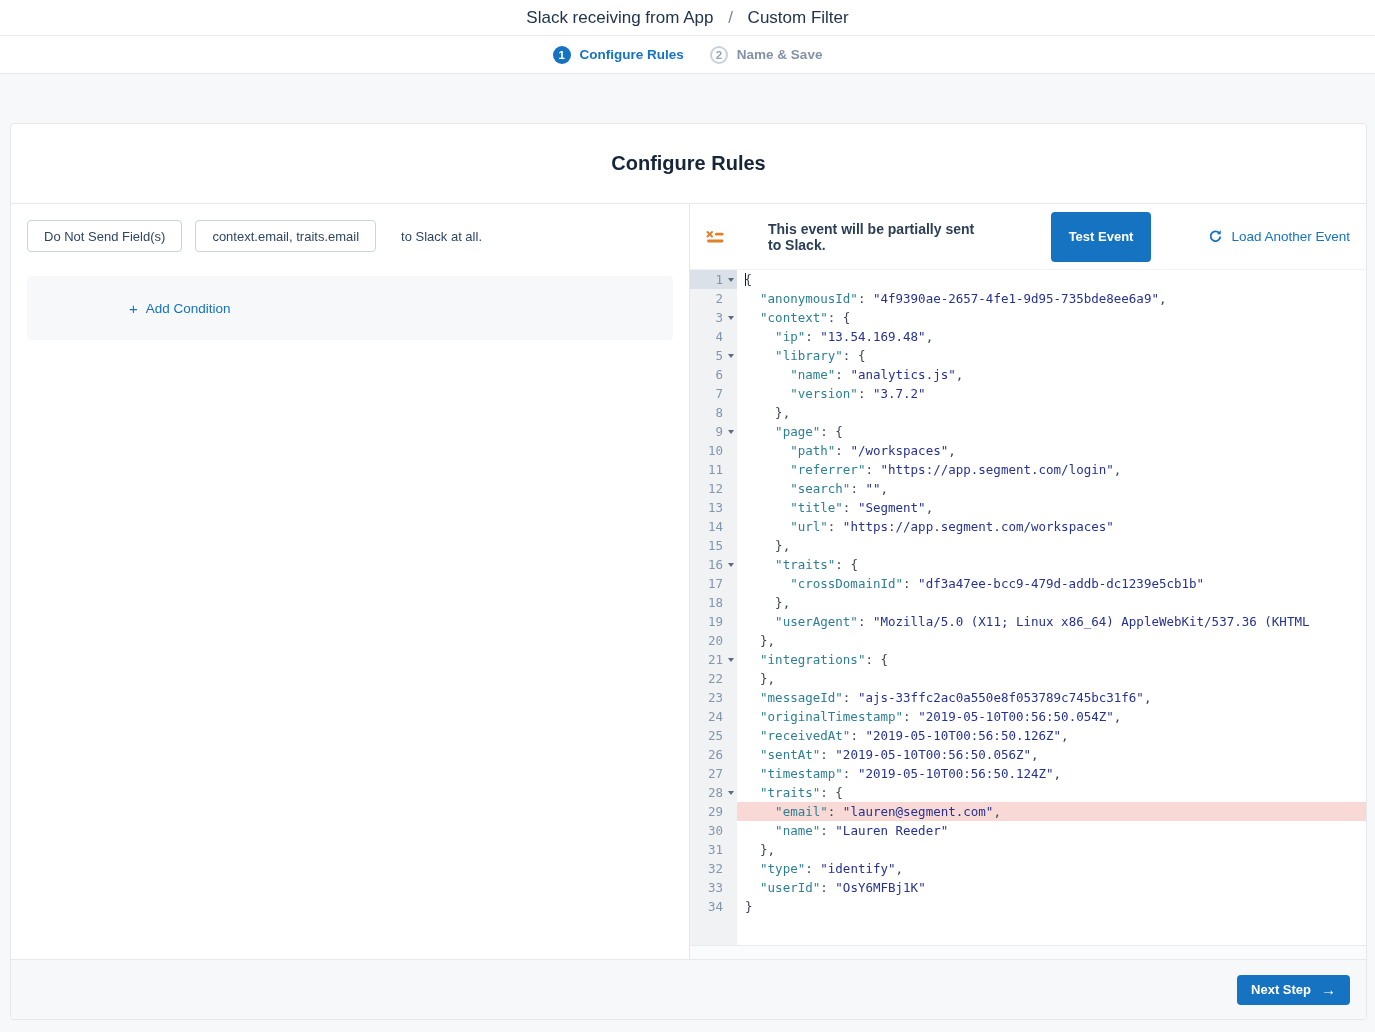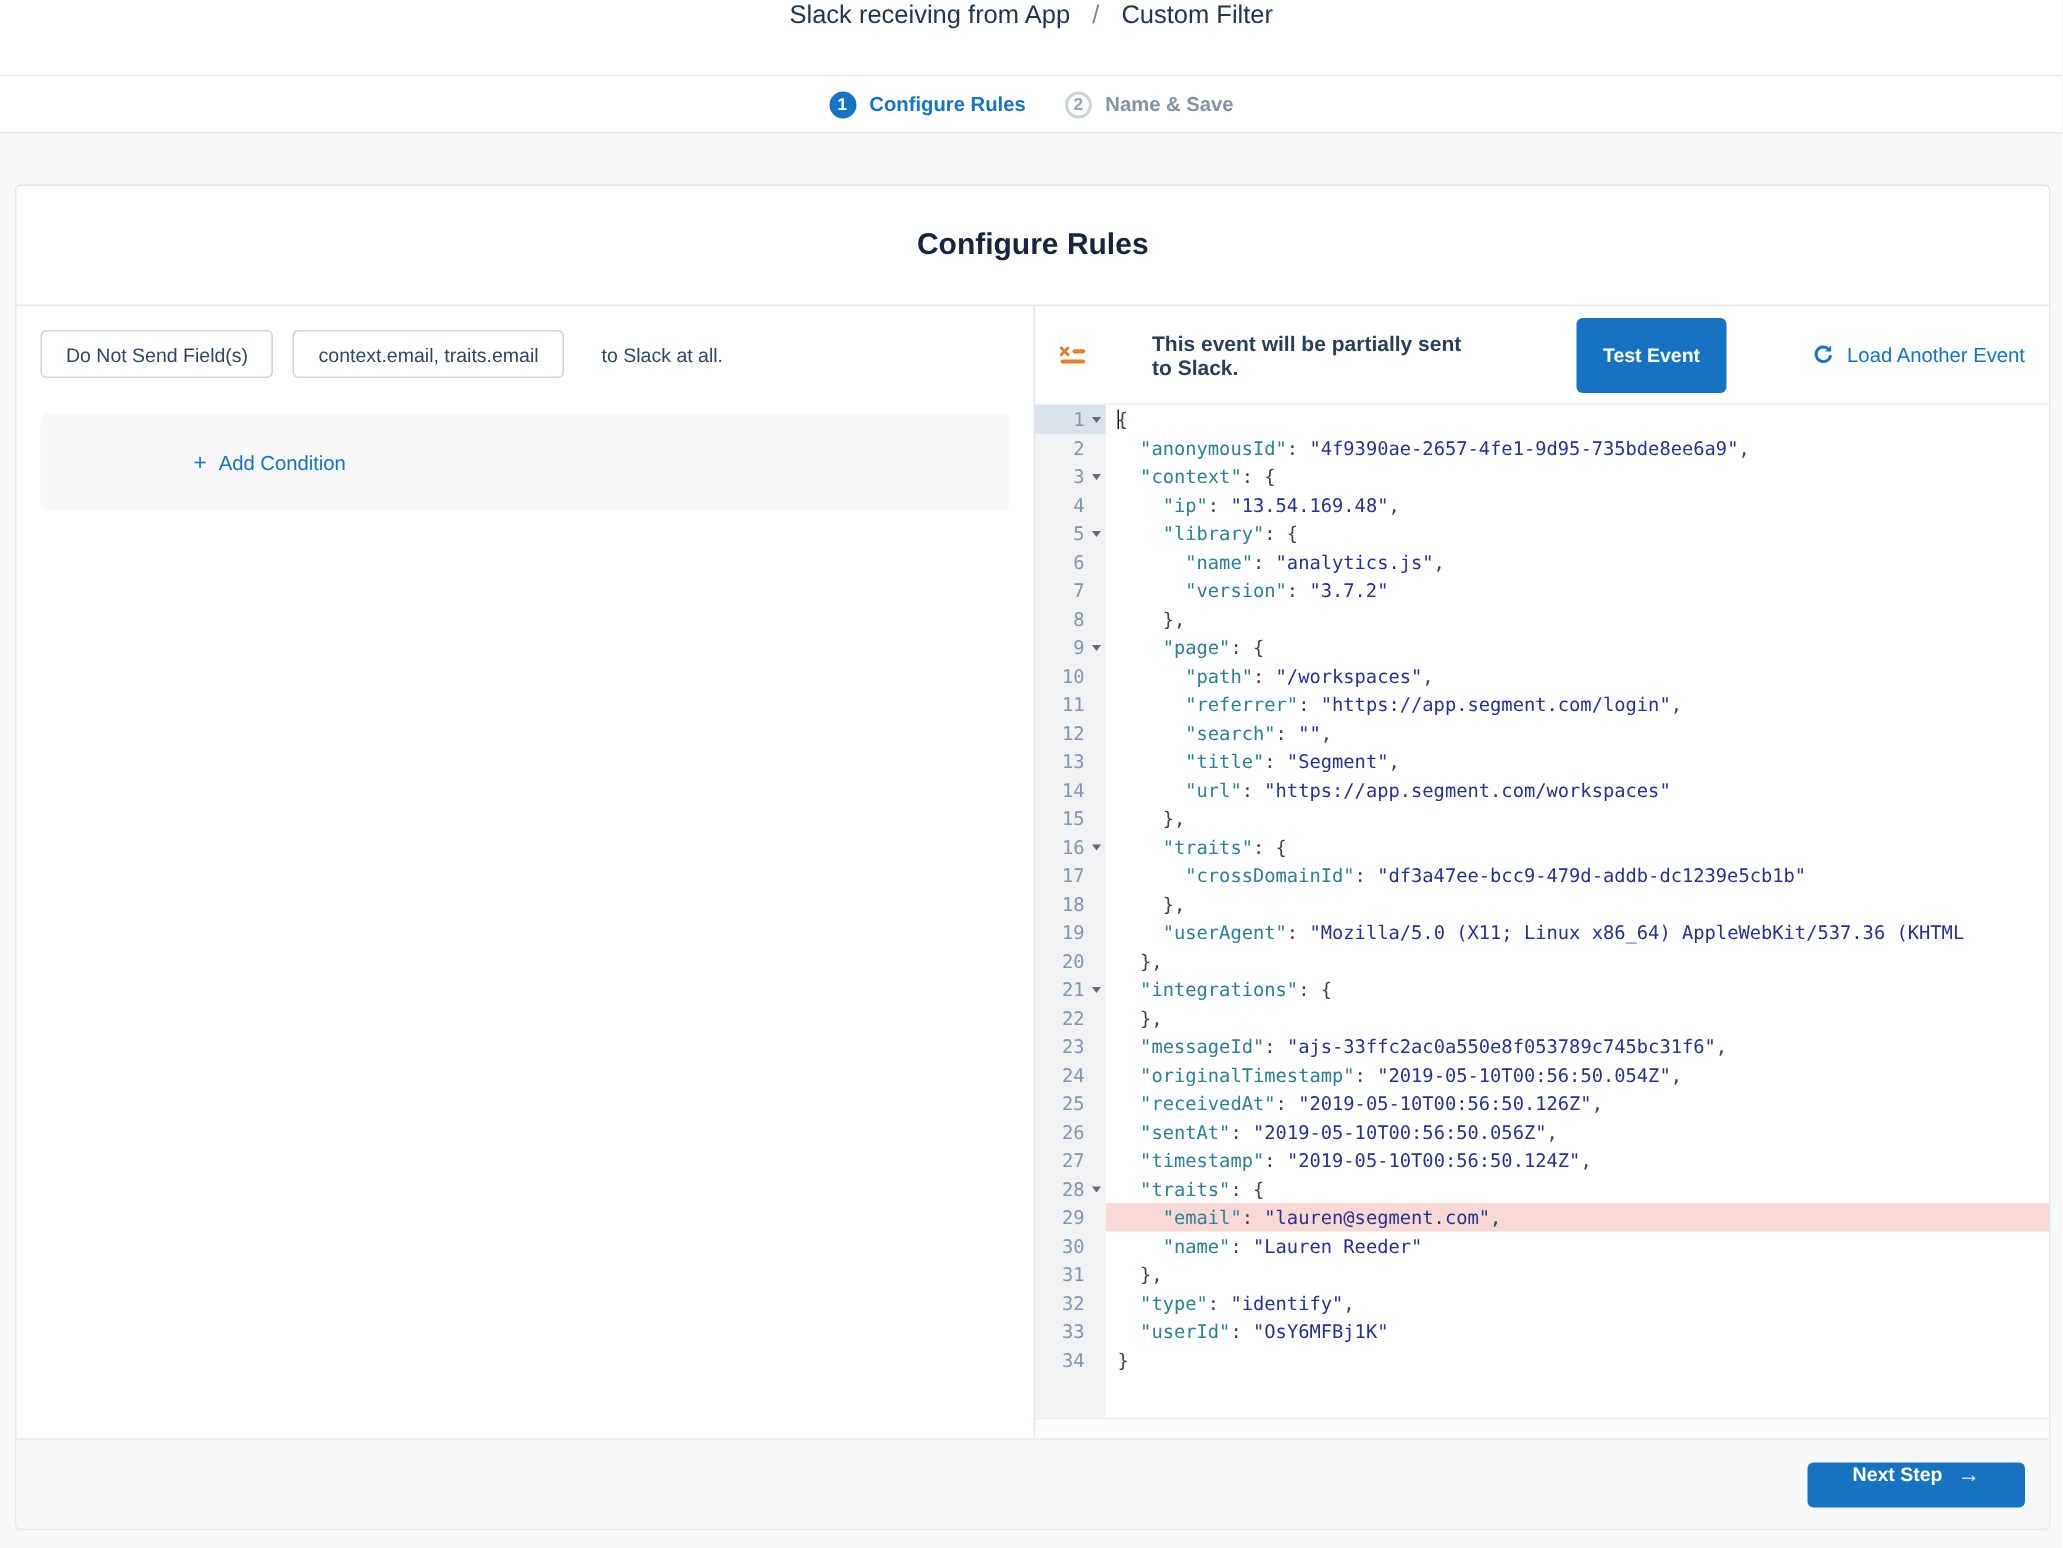--- a/index.html
+++ b/index.html
@@ -5,22 +5,22 @@
   * { margin:0; padding:0; box-sizing:border-box; }
   html,body { width:1375px; height:1032px; }
   body {
     font-family:"Liberation Sans", sans-serif;
     background:#f7f8fa;
     color:#243b53;
     overflow:hidden;
   }
   
   .topbar {
-    height:51px; background:#fff; border-bottom:1px solid #e6e8eb;
-    display:flex; align-items:flex-start; justify-content:center;
+    height:36px; background:#fff; border-bottom:1px solid #e6e8eb;
+    display:flex; align-items:center; justify-content:center;
   }
   .breadcrumb { font-size:17px; font-weight:500; color:#22354d; }
   .breadcrumb .sep { color:#7b8794; font-weight:400; margin:0 10px; }
   .stepbar {
     height:38px; background:#fff; border-bottom:1px solid #e6e8eb;
     display:flex; align-items:center; justify-content:center; gap:26px;
   }
   .step { display:flex; align-items:center; cursor:pointer; }
   .step-circle {
     width:18px; height:18px; border-radius:50%; display:inline-flex;
@@ -99,23 +99,23 @@
   .cursor { display:inline-block; width:0; height:13px; border-left:1.5px solid #1a1a1a;
             vertical-align:-2px; margin-right:-1.5px; }
   .editor-scrollbar { height:14px; background:#fafbfc; border-top:1px solid #e8eaed; }
 
   
   .card-footer {
     height:60px; background:#f6f8fa; border-top:1px solid #e7e9ec;
     display:flex; align-items:center; justify-content:flex-end; padding-right:16px;
   }
   .next-step-btn {
-    height:30px; padding:0 30px; background:#1673c2; border:none; border-radius:4px;
+    height:30px; padding:0 14px; background:#1673c2; border:none; border-radius:4px;
     color:#fff; font-family:"Liberation Sans", sans-serif; font-size:13px; font-weight:600;
-    display:flex; align-items:flex-start; cursor:pointer;
+    display:flex; align-items:center; cursor:pointer;
   }
   .next-step-btn .arrow { margin-left:10px; font-size:15px; font-weight:400; }
 </style>
 </head>
 <body>
 
 <header class="topbar">
   <div class="breadcrumb">
     <span>Slack receiving from App</span>
     <span class="sep">/</span>

